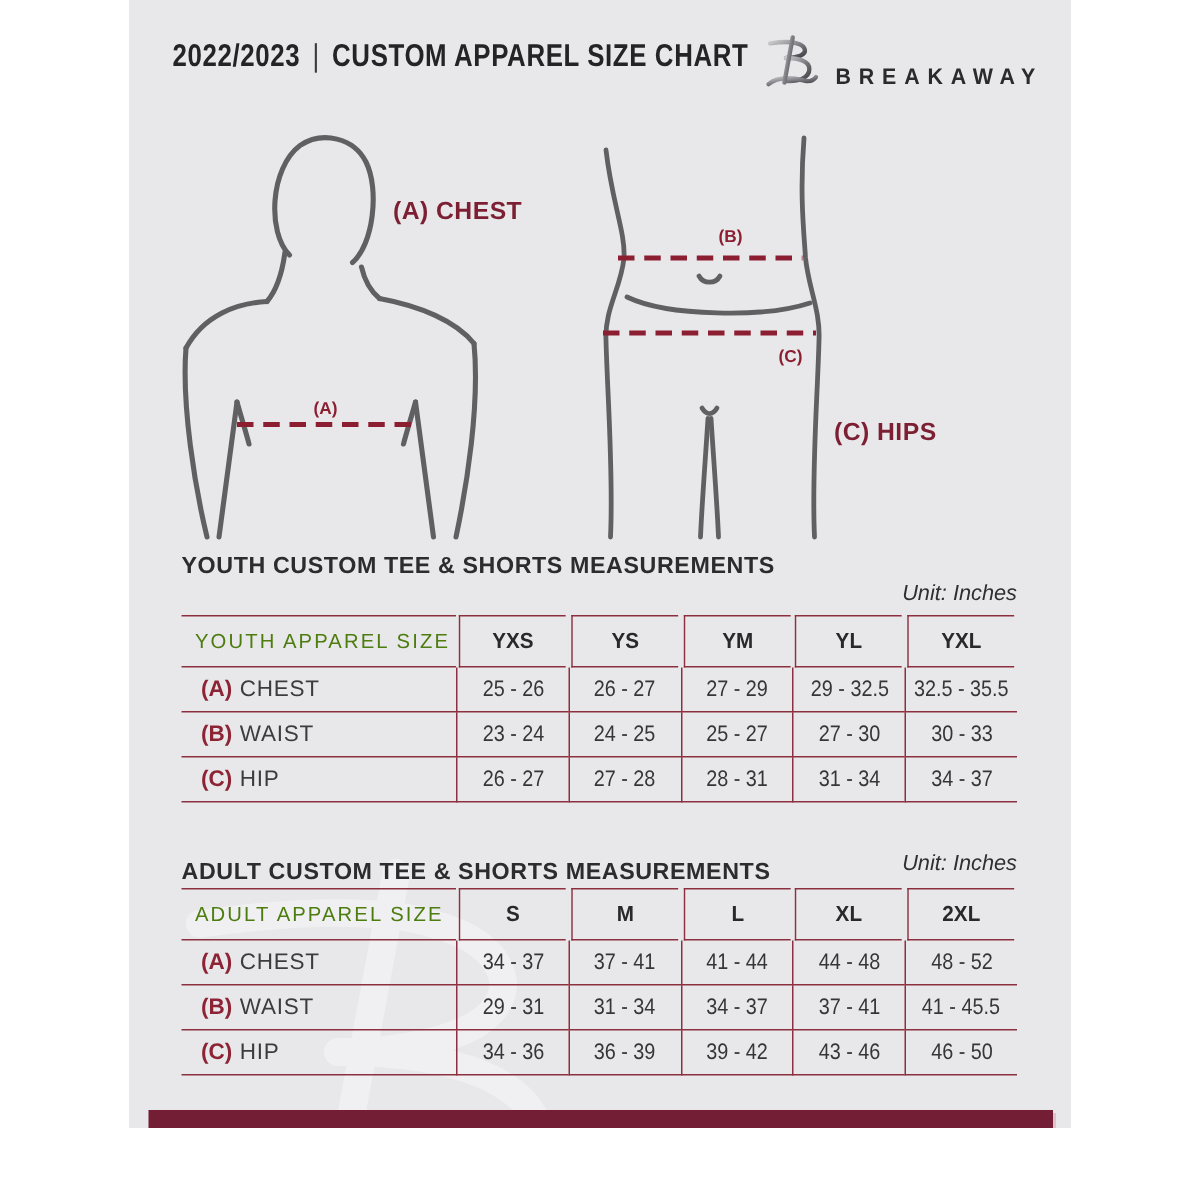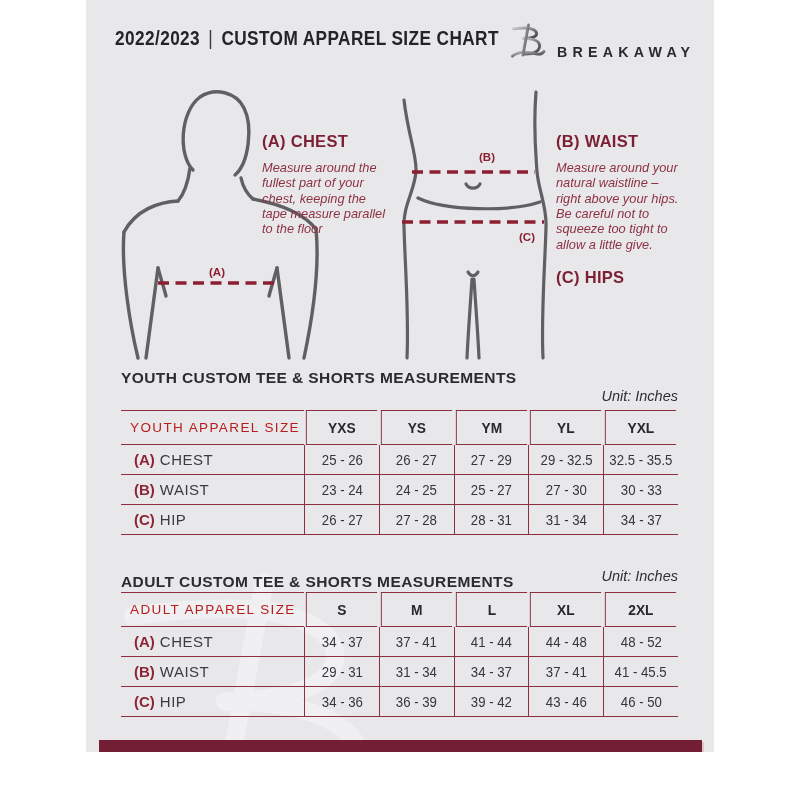--- a/index.html
+++ b/index.html
@@ -48,21 +48,21 @@
     display:grid;grid-template-columns:183px repeat(5,1fr);
   }
   .sizes-table .cell{
     display:flex;align-items:center;justify-content:center;
     height:29px;border-bottom:1.5px solid #8c3040;color:#363638;
   }
   .sizes-table .head{height:33px;border-top:1.5px solid #8c3040;}
   .sizes-table .vline{border-left:1.5px solid #8c3040;}
   .sizes-table .size-label{
     justify-content:flex-start;padding-left:9px;
-    font-size:13.5px;letter-spacing:1.4px;color:#b91c1c;
+    font-size:13.5px;letter-spacing:1.4px;color:#4d7c0f;
   }
   .sizes-table .col-head{
     font-weight:700;font-size:14.5px;color:#29292b;
     transform:scaleX(.95);
   }
   .sizes-table .row-label{justify-content:flex-start;padding-left:13px;font-size:15px;}
   .sizes-table .row-label .key{font-weight:800;color:#8c2435;margin-right:5px;}
   .sizes-table .row-label .lbl{color:#3c3c3e;letter-spacing:.5px;text-align:right;}
   .sizes-table .val{font-size:15px;}
   .sizes-table .val span{transform:scaleX(.88);display:inline-block;white-space:nowrap;}
@@ -130,36 +130,22 @@
       <path d="M84,199 C86,230 88,255 89,278"></path>
     </g>
     <path d="M22,92 H145" stroke="#8c1e32" stroke-width="3.4" stroke-dasharray="11 6.5" fill="none"></path>
     <path d="M12,142 H154" stroke="#8c1e32" stroke-width="3.4" stroke-dasharray="11 6.5" fill="none"></path>
     <text x="97" y="81" font-size="11.5" text-anchor="middle">(B)</text>
     <text x="137" y="161" font-size="11.5" text-anchor="middle">(C)</text>
   </svg>
 
   <div class="instr" style="left:176px;top:84px;width:185px">
     <div class="instr-head">(A) CHEST</div>
-    <div class="instr-body">Measure around the
-fullest part of your
-chest, keeping the
-tape measure parallel
-to the floor</div>
-  </div>
-  <div class="instr" style="left:470px;top:84px;width:175px">
-    <div class="instr-head">(B) WAIST</div>
-    <div class="instr-body">Measure around your
-natural waistline –
-right above your hips.
-Be careful not to
-squeeze too tight to
-allow a little give.</div>
-  </div>
-  <div class="instr" style="left:470px;top:220px;width:185px">
+  </div>
+  <div class="instr" style="left:470px;top:231px;width:185px">
     <div class="instr-head">(C) HIPS</div>
   </div>
 
   <svg class="watermark" viewBox="0 0 34 36">
     <g fill="none" stroke="#f6f6f8" stroke-width="1.9" stroke-linecap="round">
       <path d="M3,8 C10,7 16,7 19,8 C24.5,9.4 25.5,13.5 21,15.4 C18.5,16.4 15.5,16.8 12.5,16.8"></path>
       <path d="M12.5,16.8 C20,16.8 26.5,18.6 26.5,23.4 C26.5,28.6 20,31.2 12.5,30.6"></path>
       <path d="M2,32.5 C8,27.5 16,28.5 23.5,30.4 C27,31.2 29,30.4 30.5,28.2"></path>
       <path d="M16.5,4.5 L11.5,31.5"></path>
     </g>

